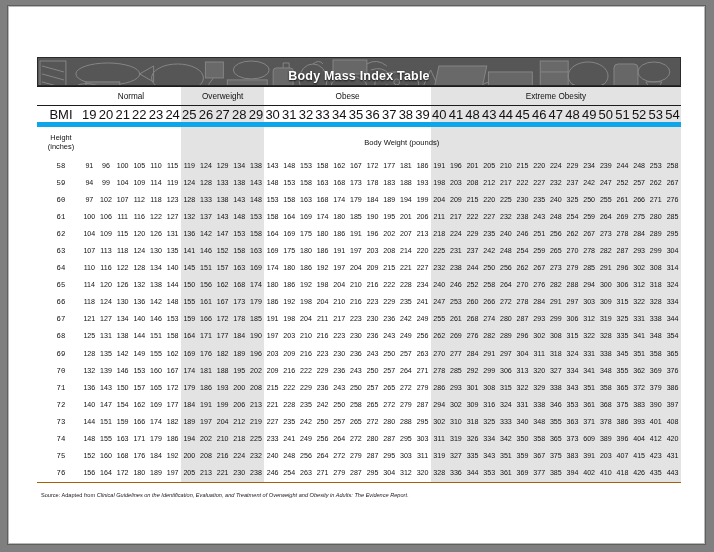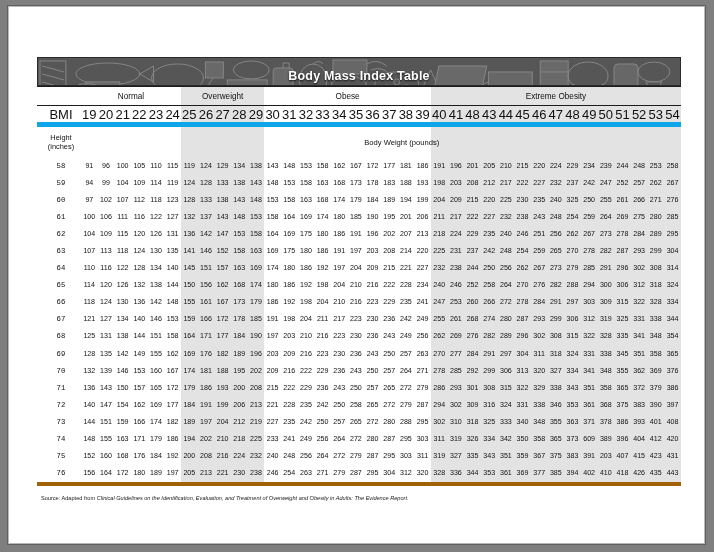--- a/index.html
+++ b/index.html
@@ -95,21 +95,21 @@
   }
   .spacer-row td {
     height: 30px;
     vertical-align: middle;
   }
   .data-row td {
     height: 17.1px;
     vertical-align: middle;
   }
   .last-data-row td {
-    border-bottom: 4px solid #a16207;
+    border-bottom: 1px solid #a16207;
   }
   .shaded { background: #e3e3e3; }
   .label-cell {
     text-align: left;
     padding-left: 4px !important;
   }
   .hdr-label {
     font-size: 7.4px;
     font-weight: bold;
     line-height: 1.25;

